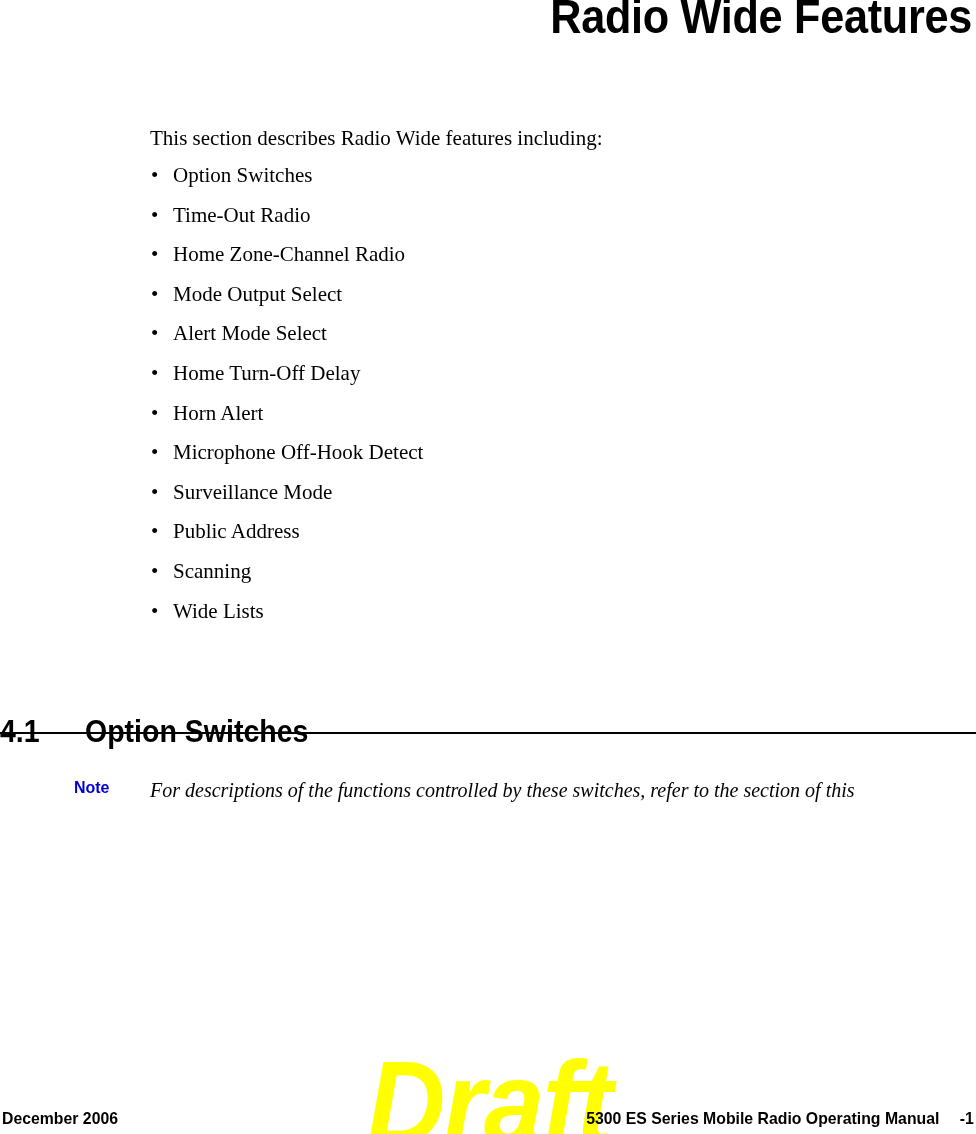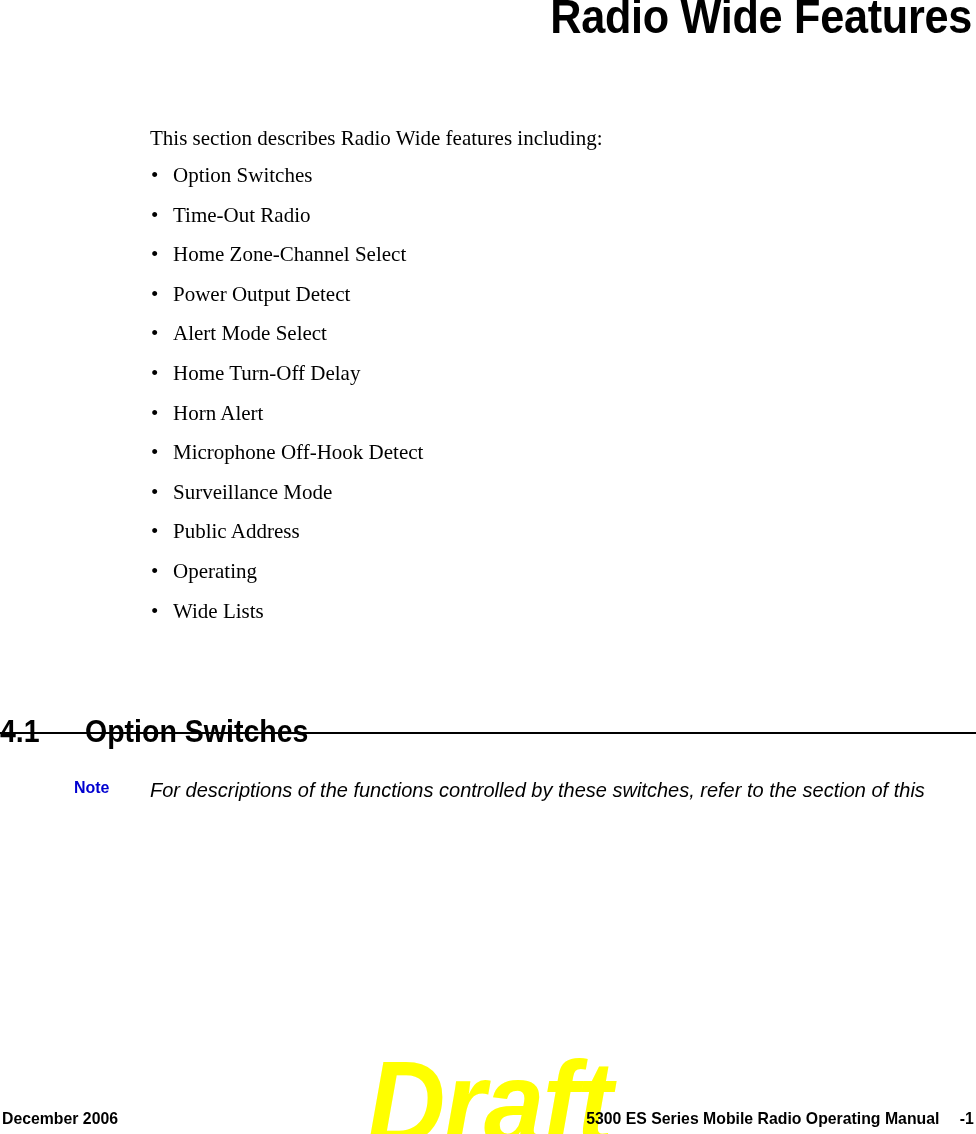--- a/index.html
+++ b/index.html
@@ -124,21 +124,21 @@
     line-height: 22px;
     color: #0000d0;
     transform: scaleX(0.94);
     transform-origin: left center;
   }
   .note-body {
     position: absolute;
     left: 150px;
     top: 0;
     width: 800px;
-    font-family: Liberation Sans, sans-serif;
+    font-family: Liberation Serif, serif;
     font-style: italic;
     font-size: 20px;
     line-height: 29px;
   }
   .note-body .note-line {
     white-space: nowrap;
     display: block;
   }
 
   
@@ -208,25 +208,25 @@
     <li>
       <span class="bullet-dot">•</span>
       <span>Option Switches</span>
     </li>
     <li>
       <span class="bullet-dot">•</span>
       <span>Time-Out Radio</span>
     </li>
     <li>
       <span class="bullet-dot">•</span>
-      <span>Home Zone-Channel Select</span>
-    </li>
-    <li>
-      <span class="bullet-dot">•</span>
-      <span>Power Output Detect</span>
+      <span>Home Zone-Channel Radio</span>
+    </li>
+    <li>
+      <span class="bullet-dot">•</span>
+      <span>Mode Output Select</span>
     </li>
     <li>
       <span class="bullet-dot">•</span>
       <span>Alert Mode Select</span>
     </li>
     <li>
       <span class="bullet-dot">•</span>
       <span>Home Turn-Off Delay</span>
     </li>
     <li>
@@ -240,21 +240,21 @@
     <li>
       <span class="bullet-dot">•</span>
       <span>Surveillance Mode</span>
     </li>
     <li>
       <span class="bullet-dot">•</span>
       <span>Public Address</span>
     </li>
     <li>
       <span class="bullet-dot">•</span>
-      <span>Operating</span>
+      <span>Scanning</span>
     </li>
     <li>
       <span class="bullet-dot">•</span>
       <span>Wide Lists</span>
     </li>
   </ul>
 
   <h2 class="section-heading">
     <span class="sec-num">4.1</span><span class="sec-name">Option Switches</span>
   </h2>

